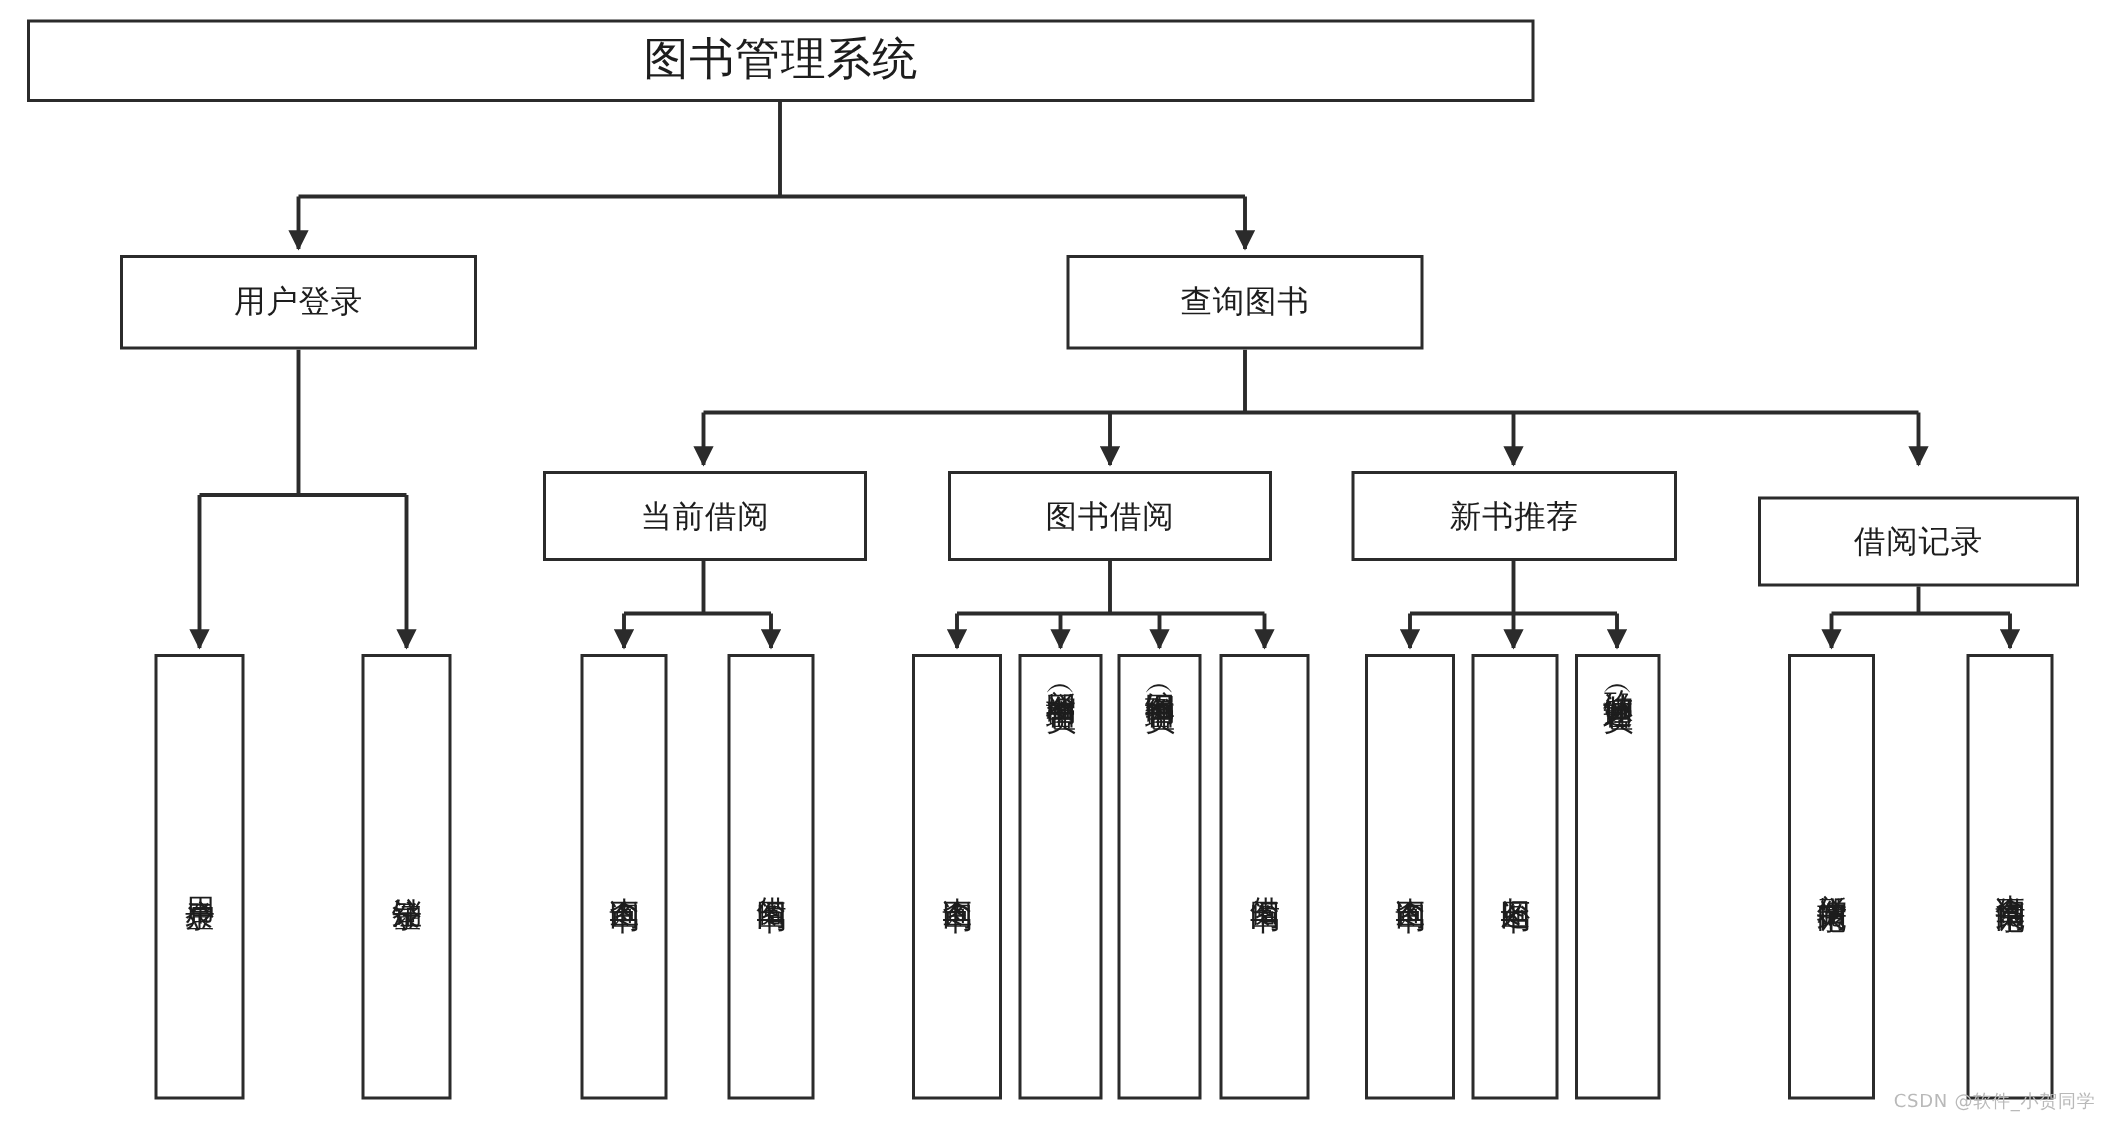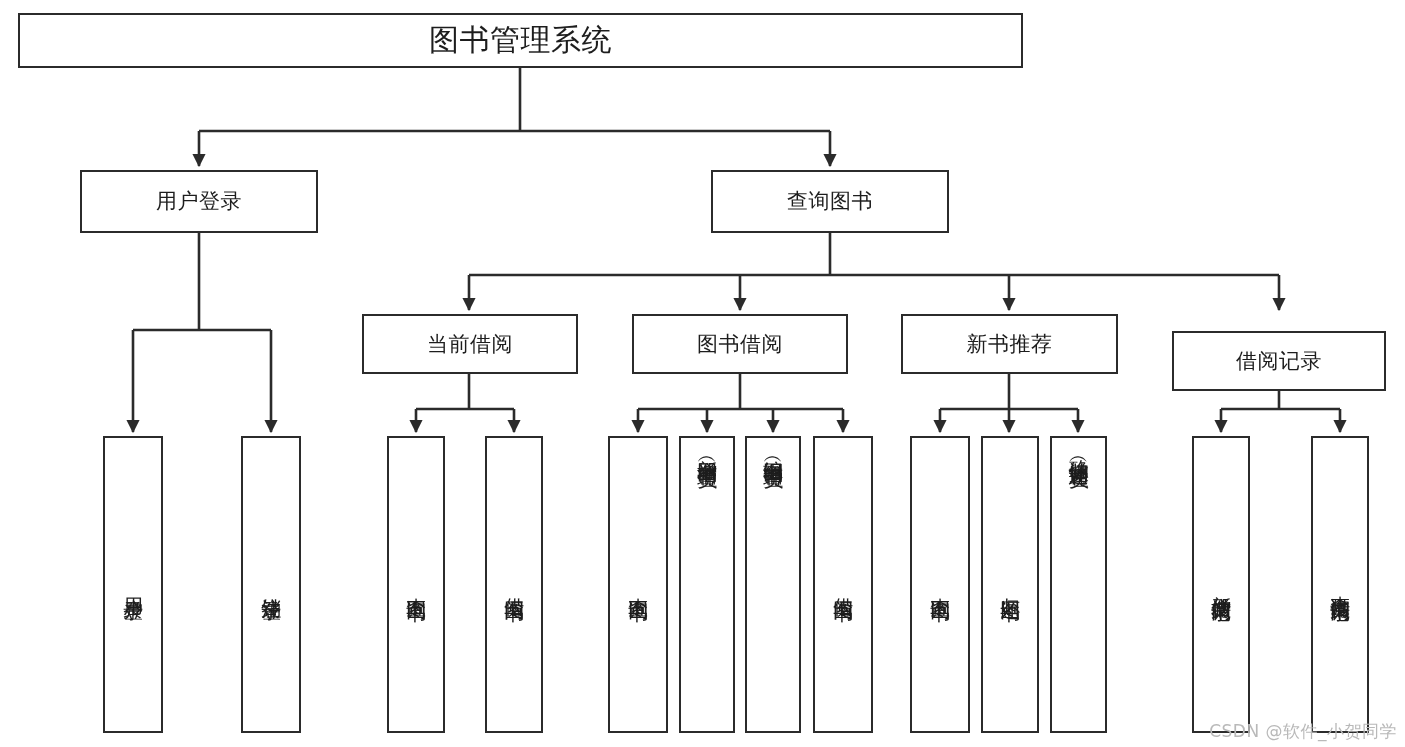--- a/index.html
+++ b/index.html
@@ -62,21 +62,21 @@
   }
   .node.leaf.short {
     align-items: center;
     padding-top: 0;
   }
   .node.root .node-label { font-size: 30px; }
   #watermark {
     position: absolute;
     right: 8px;
     bottom: 4px;
-    font-size: 17px;
+    font-size: 12px;
     color: #b9b9b9;
     letter-spacing: 0.5px;
     z-index: 5;
     white-space: nowrap;
     user-select: none;
   }
 </style>
 </head>
 <body>
 

